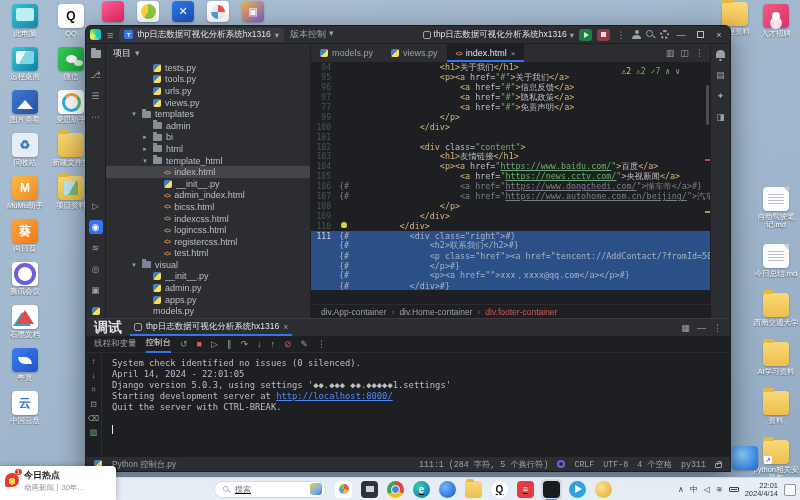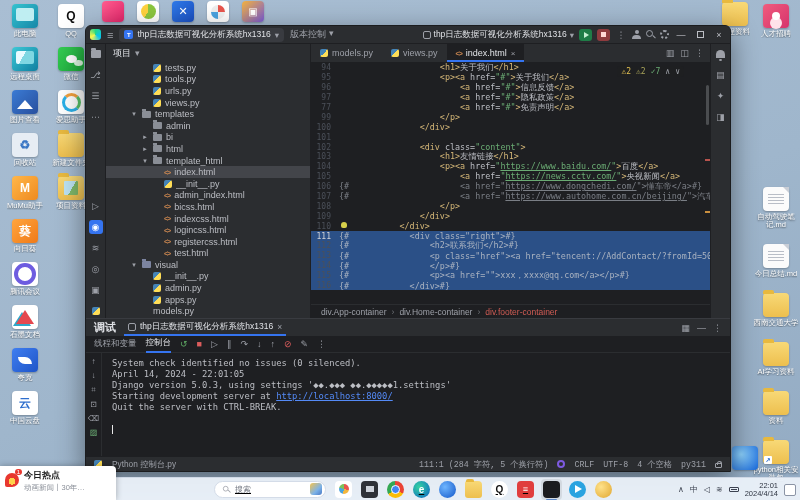--- a/index.html
+++ b/index.html
@@ -148,21 +148,21 @@
   .vscroll { position:absolute; right:1px; top:22px; width:3px; height:40px; background:#4b4d50; border-radius:2px; }
   .stripe-mark { position:absolute; right:0; width:5px; height:2px; }
   .hscroll { position:absolute; left:48px; bottom:14px; height:3px; width:260px; background:#55575c; border-radius:2px; }
   .crumbs { height:14px; border-top:1px solid #2b2d30; display:flex; align-items:center; gap:5px; padding:0 10px; font-size:8.5px; color:#9da0a8; flex:0 0 auto; }
   .crumbs .last { color:#d05c54; }
   .crumbs .sep { color:#6f7278; }
 
   
   .debug { height:138px; background:#1e1f22; border-top:1px solid #393b40; display:flex; flex-direction:column; flex:0 0 auto; }
   .dbg-h { height:17px; background:#2b2d30; display:flex; align-items:center; gap:8px; padding:0 8px; flex:0 0 auto; }
-  .dbg-title { color:#dfe1e5; font-size:11px; font-weight:bold; }
+  .dbg-title { color:#dfe1e5; font-size:14px; font-weight:bold; }
   .dbg-tab { display:flex; align-items:center; gap:4px; font-size:8.5px; color:#dfe1e5; border-bottom:2px solid #3574f0; align-self:stretch; padding:0 4px; }
   .dbg-tab .tico { width:8px; height:8px; border:1px solid #9da0a8; border-radius:2px; }
   .dbg-hr { margin-left:auto; display:flex; gap:7px; color:#9da0a8; font-size:9px; }
   .dbg-tb { height:17px; display:flex; align-items:center; gap:9px; padding:0 8px; border-bottom:1px solid #2b2d30; flex:0 0 auto; }
   .dtab { font-size:8.5px; color:#9da0a8; padding:2px 0; }
   .dtab.active { color:#dfe1e5; border-bottom:2px solid #3574f0; }
   .dbg-ic { font-size:9px; color:#9da0a8; }
   .dbg-ic.green { color:#5fad65; } .dbg-ic.red { color:#db5c5c; }
   .dbg-body { flex:1; display:flex; min-height:0; }
   .dbg-stripe { width:16px; border-right:1px solid #2b2d30; display:flex; flex-direction:column; align-items:center; gap:5px; padding-top:4px; color:#9da0a8; font-size:8px; flex:0 0 auto;}

